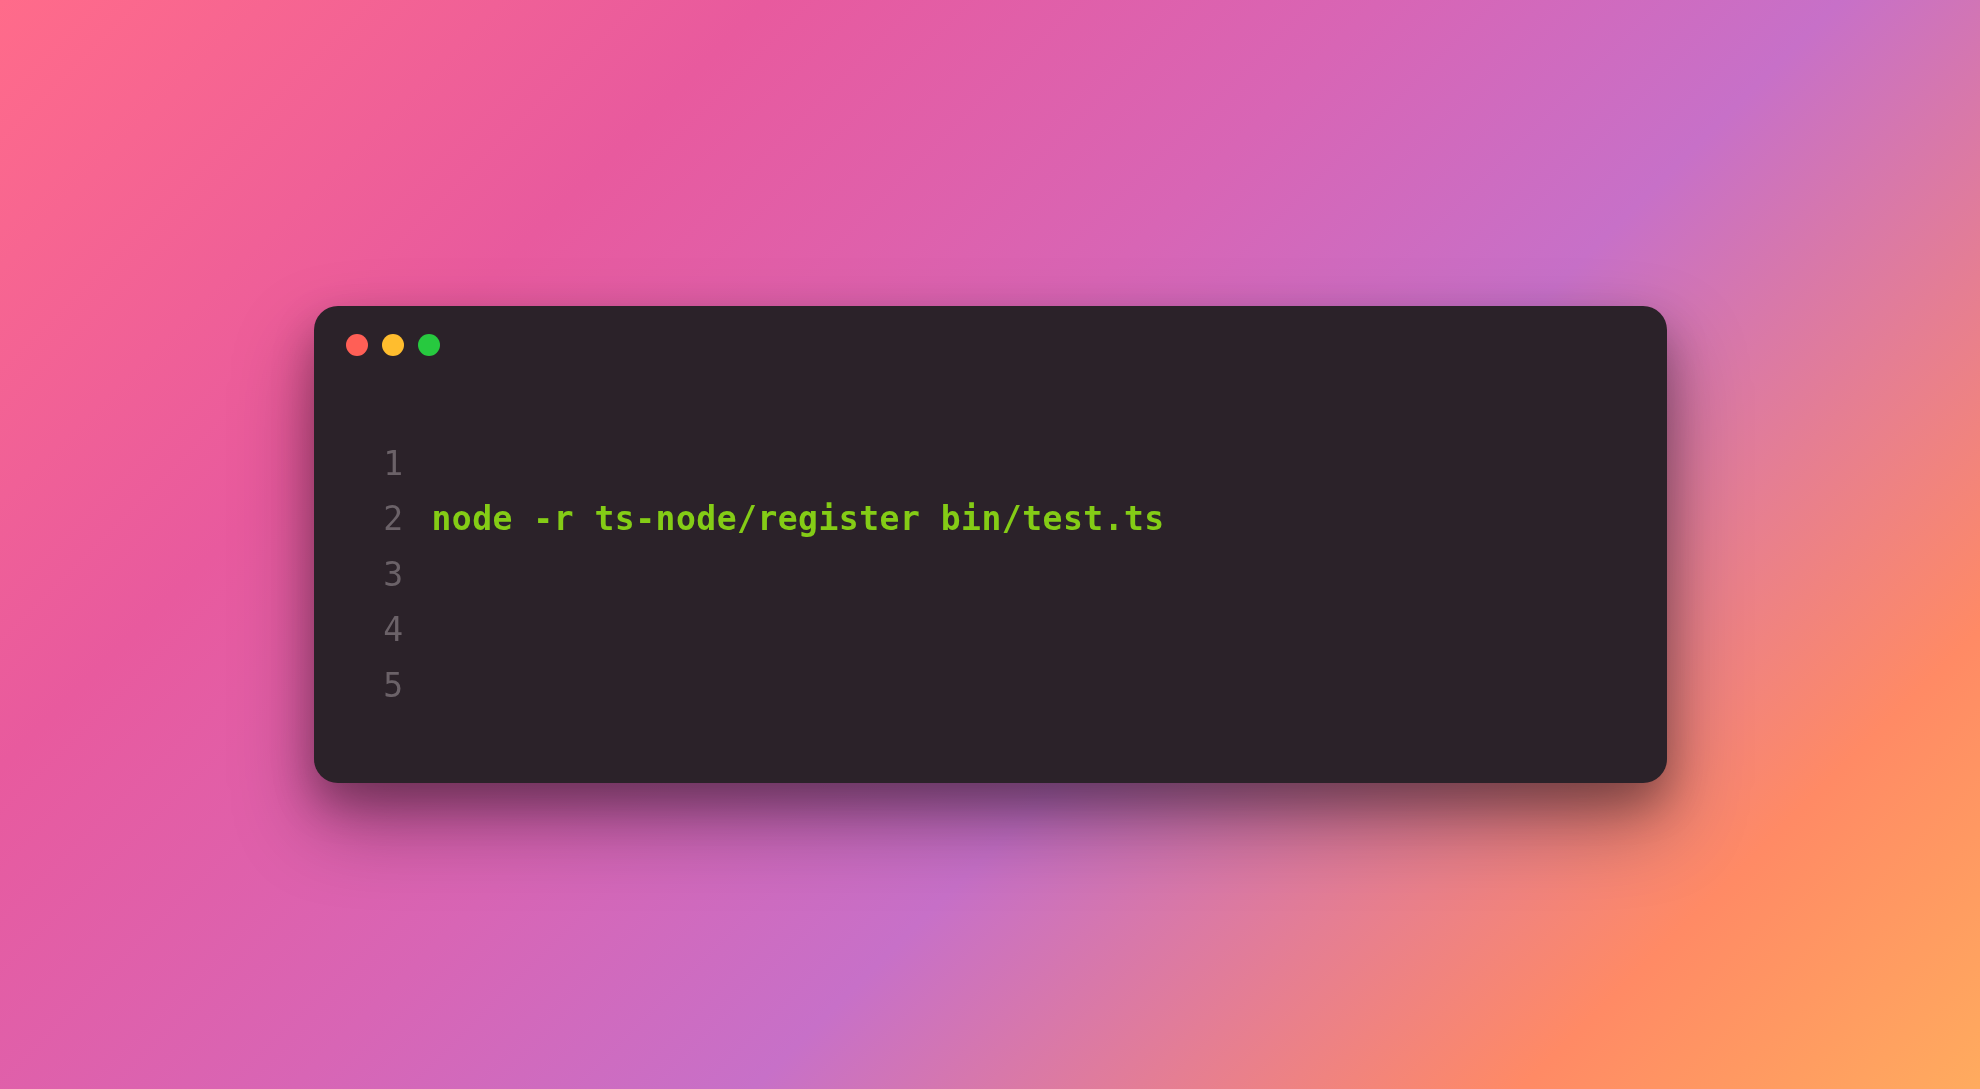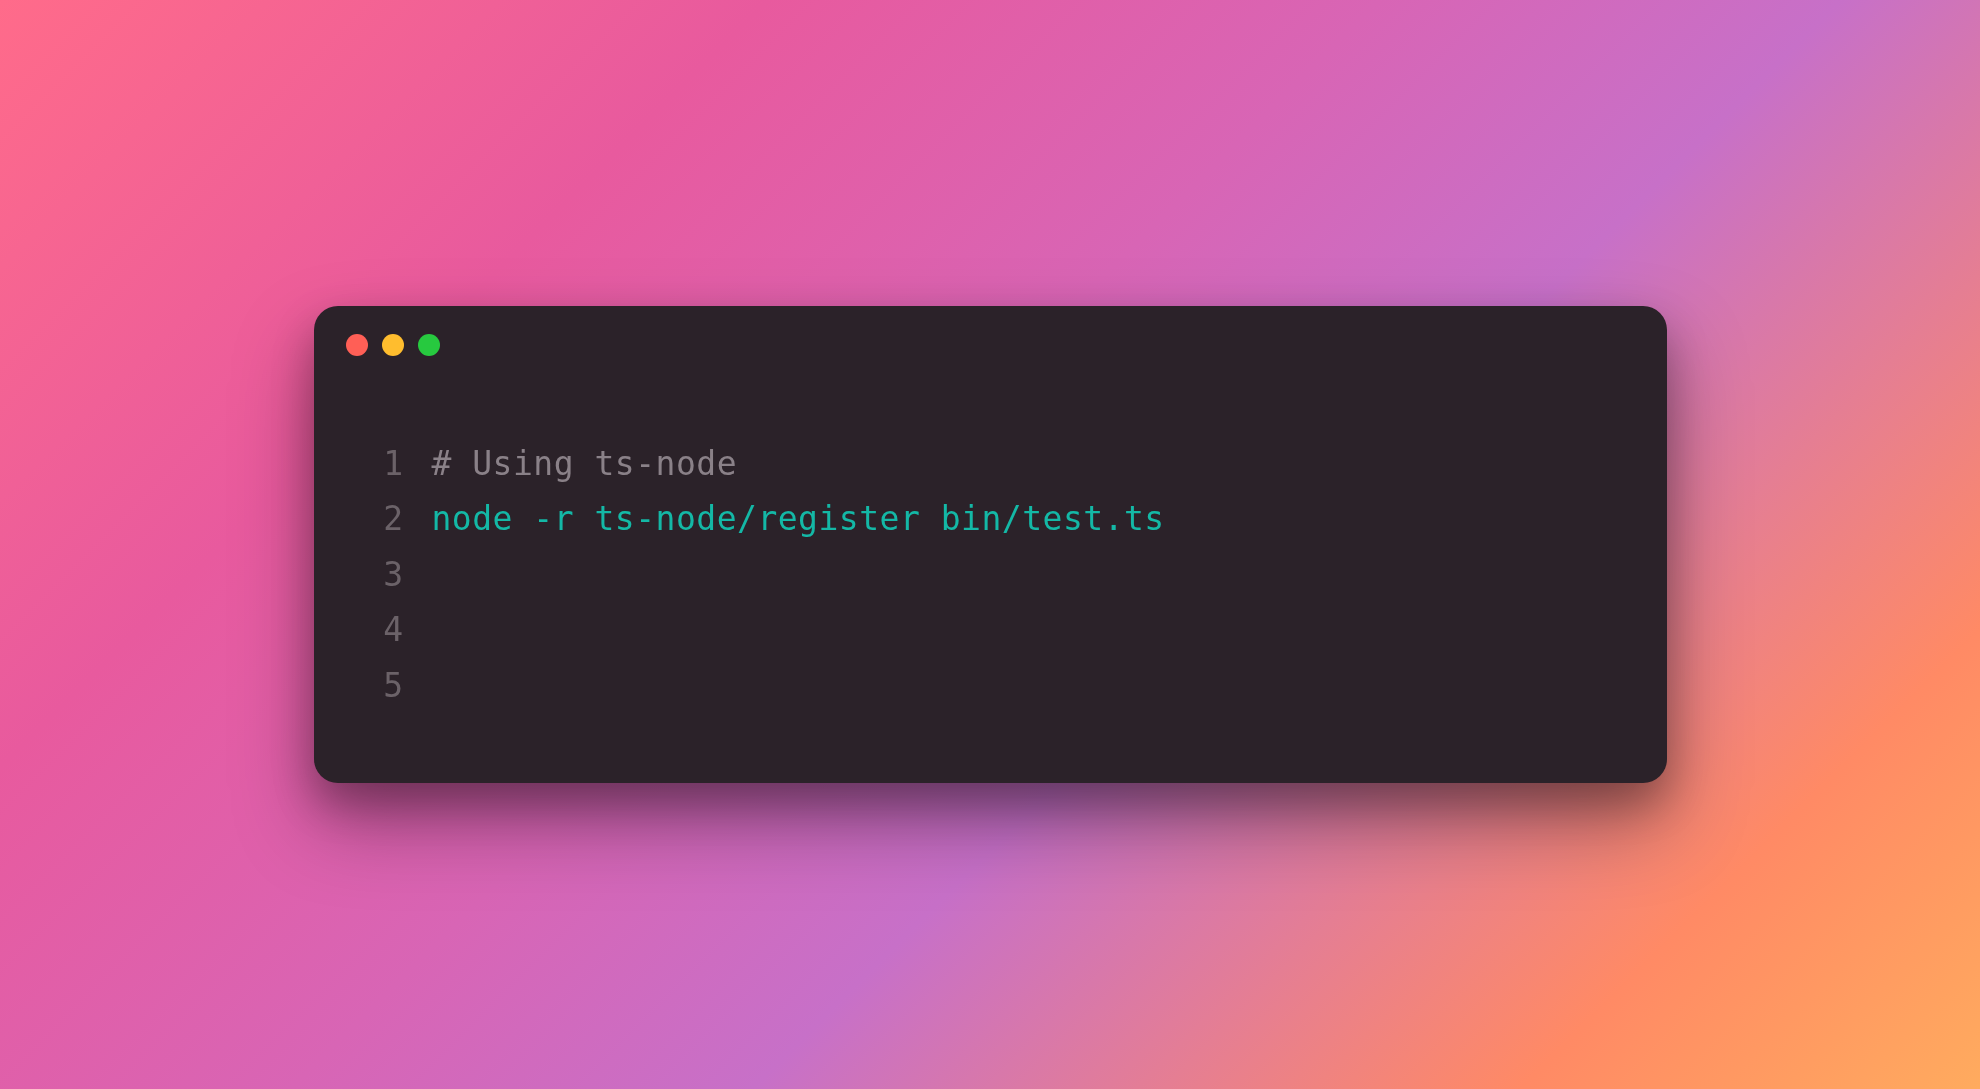--- a/index.html
+++ b/index.html
@@ -73,36 +73,36 @@
     
     .code-content {
       white-space: pre;
     }
     
     .comment {
       color: #8a8188;
     }
     
     .code-text {
-      color: #14b8a6;
+      color: #84cc16;
+      font-weight: bold;
     }
   </style>
 </head>
 <body>
 
 <div class="editor-window">
   <div class="title-bar">
     <div class="traffic-light red"></div>
     <div class="traffic-light yellow"></div>
     <div class="traffic-light green"></div>
   </div>
   <div class="code-area">
     <div class="code-line">
       <span class="line-number">1</span>
-      <span class="code-content comment"># Using ts-node</span>
     </div>
     <div class="code-line">
       <span class="line-number">2</span>
       <span class="code-content code-text">node -r ts-node/register bin/test.ts</span>
     </div>
     <div class="code-line">
       <span class="line-number">3</span>
       <span class="code-content code-text"></span>
     </div>
     <div class="code-line">

